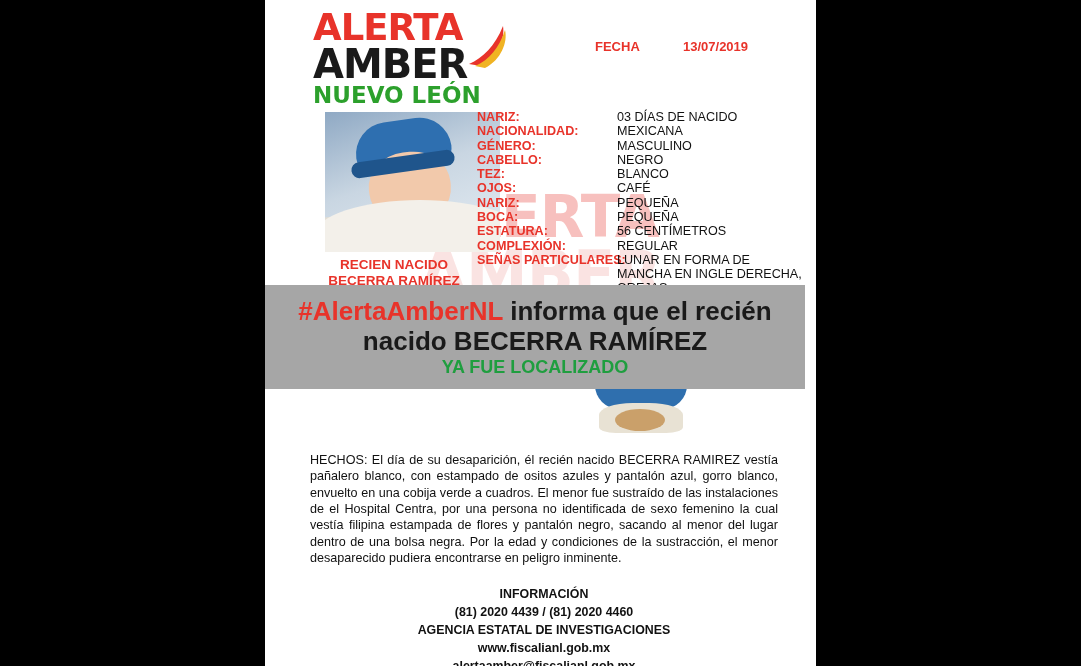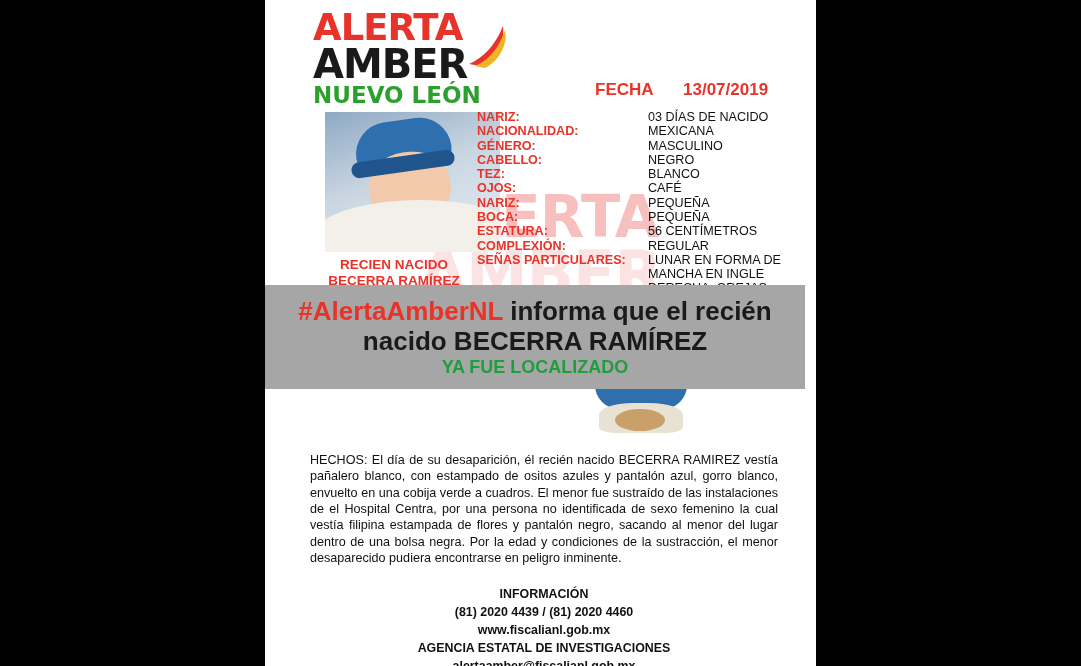--- a/index.html
+++ b/index.html
@@ -68,25 +68,24 @@
     top: 14px;
     width: 44px;
     height: 44px;
   }
 
   
   .meta {
     position: absolute;
     left: 330px;
     top: 38px;
-    font-size: 17px;
+    font-size: 13px;
     font-weight: bold;
     color: #e8332a;
     line-height: 1.38;
-    margin-top: 40px;
   }
   .meta .row { white-space: nowrap; }
   .meta .lbl { display: inline-block; width: 88px; }
   .meta .val { color: #e8332a; }
 
   
   .photo {
     position: absolute;
     left: 60px;
     top: 112px;
@@ -162,21 +161,20 @@
   }
   .details .dlab {
     width: 140px;
     color: #e8332a;
     font-weight: bold;
     flex: 0 0 140px;
   }
   .details .dval {
     color: #111111;
     font-weight: normal;
-    margin-left: 31px;
   }
   .details .dval-multi {
     color: #111111;
     line-height: 1.135;
   }
 
   
   .watermark {
     position: absolute;
     left: 40px;
@@ -373,22 +371,22 @@
         </div>
     </div>
 
     <div class="hechos">
       <b>HECHOS:</b><span> El día de su desaparición, él recién nacido BECERRA RAMIREZ vestía pañalero blanco, con estampado de ositos azules y pantalón azul, gorro blanco, envuelto en una cobija verde a cuadros. El menor fue sustraído de las instalaciones de el Hospital Centra, por una persona no identificada de sexo femenino la cual vestía filipina estampada de flores y pantalón negro, sacando al menor del lugar dentro de una bolsa negra.  Por la edad y condiciones de la sustracción, el menor desaparecido pudiera encontrarse en peligro inminente.</span>
     </div>
 
     <div class="info">
       <div>INFORMACIÓN</div>
       <div>(81) 2020 4439 / (81) 2020 4460</div>
+      <div>AGENCIA ESTATAL DE INVESTIGACIONES</div>
       <div>www.fiscalianl.gob.mx</div>
-      <div>AGENCIA ESTATAL DE INVESTIGACIONES</div>
       <div>alertaamber@fiscalianl.gob.mx</div>
     </div>
 
   </div>
 
   <div class="banner">
     <div class="banner-line1">
       <span class="hash">#AlertaAmberNL</span><span> informa que el recién</span>
     </div>
     <div class="banner-line1">nacido BECERRA RAMÍREZ</div>

